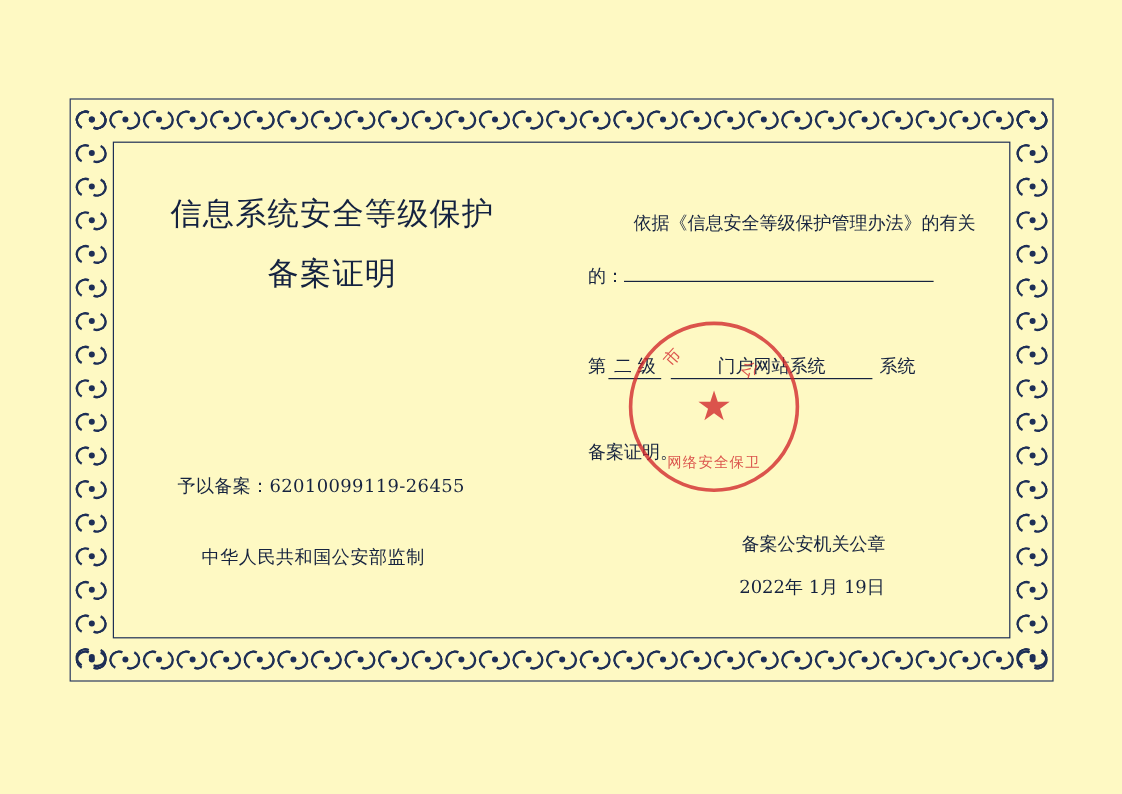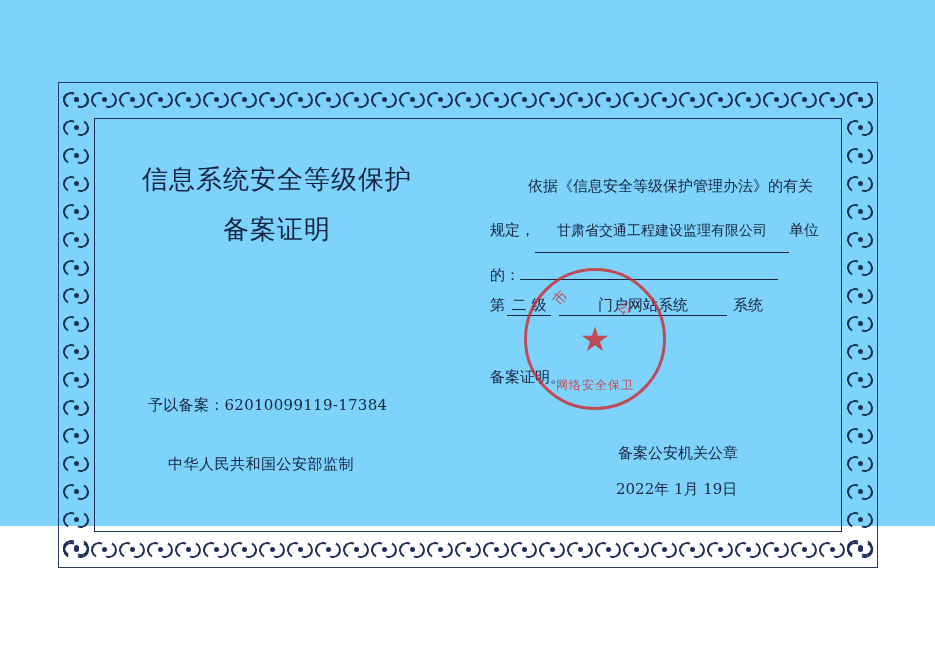--- a/index.html
+++ b/index.html
@@ -11,22 +11,22 @@
     width: 935px;
     height: 662px;
     overflow: hidden;
     font-family: "DejaVu Serif", "Liberation Serif", serif;
     color: #1b2d4f;
   }
 
   .certificate {
     position: relative;
     width: 935px;
-    height: 526px;
-    background: #7dd3fc;
+    height: 662px;
+    background: #fef9c3;
   }
 
   
   .border-outer {
     position: absolute;
     left: 62px;
     top: 86px;
     width: 812px;
     height: 478px;
     box-sizing: border-box;
@@ -606,33 +606,30 @@
 
   <div class="content">
 
     <div class="left-col">
       <div class="title">
         <span class="line1">信息系统安全等级保护</span>
         <span class="line2">备案证明</span>
       </div>
 
       <div class="cert-no">
-        <span>予以备案：</span><span>62010099119-17384</span>
+        <span>予以备案：</span><span>62010099119-26455</span>
       </div>
 
       <div class="issuer">中华人民共和国公安部监制</div>
     </div>
 
     <div class="right-col">
 
       <div class="para1">
         <span class="row indent">依据《信息安全等级保护管理办法》的有关</span>
-        <span class="row">
-          <span>规定，</span><span class="blank-underline unit-name">甘肃省交通工程建设监理有限公司</span><span>单位</span>
-        </span>
         <span class="row">
           <span>的：</span><span class="blank-underline empty-line"></span>
         </span>
       </div>
 
       <div class="level-row">
         <span>第</span><span class="blank-underline level-val">二 级</span><span class="blank-underline system-name">门户网站系统</span><span>系统</span>
       </div>
 
       <div class="approve">备案证明。</div>

